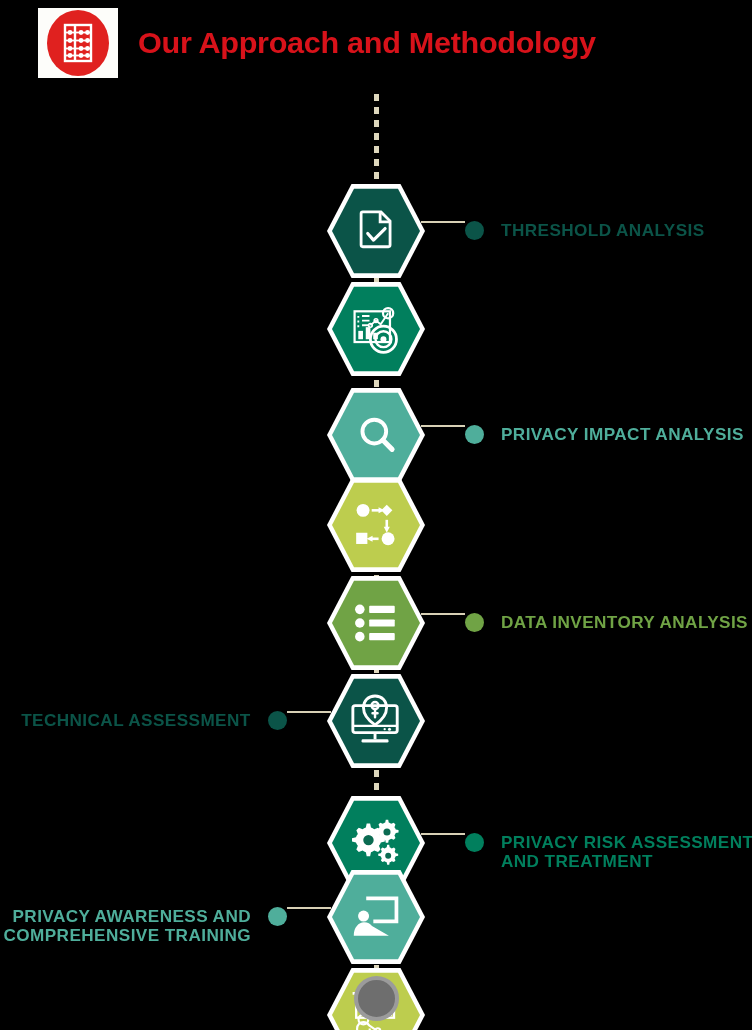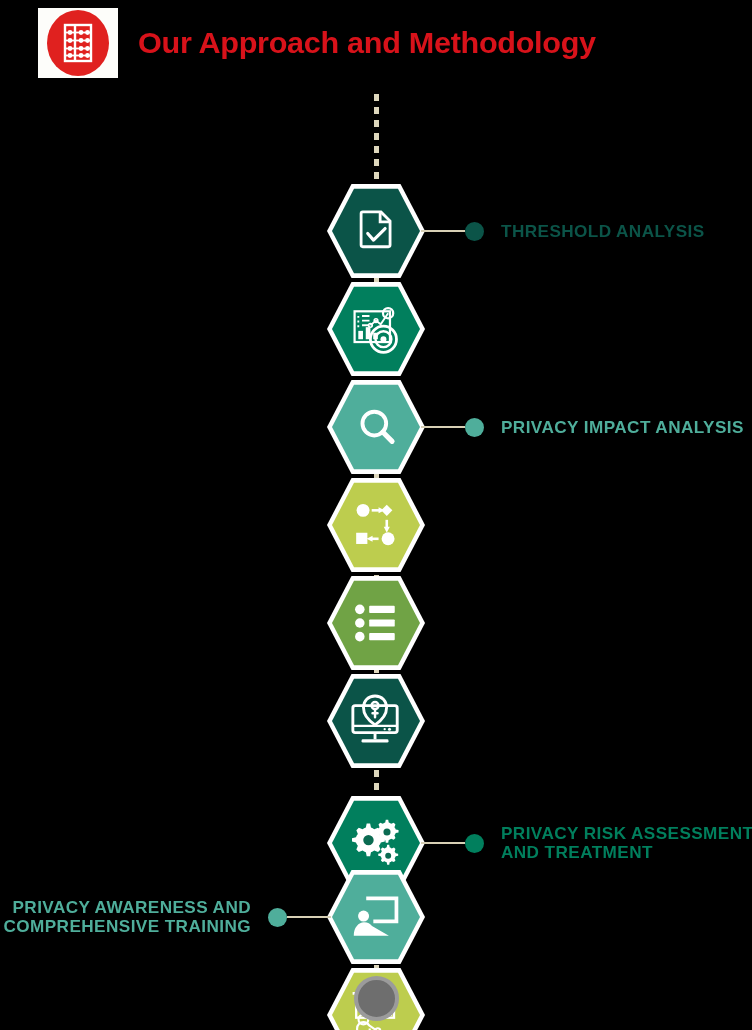--- a/index.html
+++ b/index.html
@@ -110,21 +110,21 @@
     justify-content: center;
   }
   .hex-inner svg { display: block; }
 
   
   .conn {
     position: absolute;
     top: 39px;
     height: 20px;
     display: flex;
-    align-items: center;
+    align-items: flex-start;
   }
   .conn.right { left: 421px; }
   .conn.left  { right: 421px; flex-direction: row-reverse; }
 
   .conn-line {
     width: 44px;
     height: 2px;
     background: #d8d0b5;
     flex: 0 0 auto;
   }
@@ -221,21 +221,21 @@
       <div class="node" style="top: 194px;">
         <div class="hex-wrap">
           <div class="hex-outer"></div>
           <div class="hex-inner" style="background:#017f5d">
             <svg width="54" height="54" viewBox="0 0 56 58">
               <use href="#ic-analytics-dashboard-icon"></use>
             </svg>
           </div>
         </div>
       </div>
-      <div class="node" style="top: 292px;">
+      <div class="node" style="top: 300px;">
         <div class="hex-wrap">
           <div class="hex-outer"></div>
           <div class="hex-inner" style="background:#4fae9b">
             <svg width="44" height="44" viewBox="0 0 52 52">
               <use href="#ic-magnifier-icon"></use>
             </svg>
           </div>
         </div>
         <div class="conn right">
           <div class="conn-line" style="background:#d8d0b5"></div>
@@ -255,29 +255,39 @@
       </div>
       <div class="node" style="top: 488px;">
         <div class="hex-wrap">
           <div class="hex-outer"></div>
           <div class="hex-inner" style="background:#70a345">
             <svg width="46" height="46" viewBox="0 0 54 54">
               <use href="#ic-bullet-list-icon"></use>
             </svg>
           </div>
         </div>
+        <div class="conn right">
+          <div class="conn-line" style="background:#d8d0b5"></div>
+          <div class="conn-dot" style="background:#70a345"></div>
+          <div class="conn-label" style="color:#70a345">DATA INVENTORY ANALYSIS</div>
+        </div>
       </div>
       <div class="node" style="top: 586px;">
         <div class="hex-wrap">
           <div class="hex-outer"></div>
           <div class="hex-inner" style="background:#0b5448">
             <svg width="54" height="54" viewBox="0 0 56 56">
               <use href="#ic-monitor-shield-lock-icon"></use>
             </svg>
           </div>
+        </div>
+        <div class="conn left">
+          <div class="conn-line" style="background:#d8d0b5"></div>
+          <div class="conn-dot" style="background:#0b5448"></div>
+          <div class="conn-label" style="color:#0b5448">TECHNICAL ASSESSMENT</div>
         </div>
       </div>
       <div class="node" style="top: 708px;">
         <div class="hex-wrap">
           <div class="hex-outer"></div>
           <div class="hex-inner" style="background:#017f5d">
             <svg width="54" height="54" viewBox="0 0 56 58">
               <use href="#ic-gears-icon"></use>
             </svg>
           </div>

